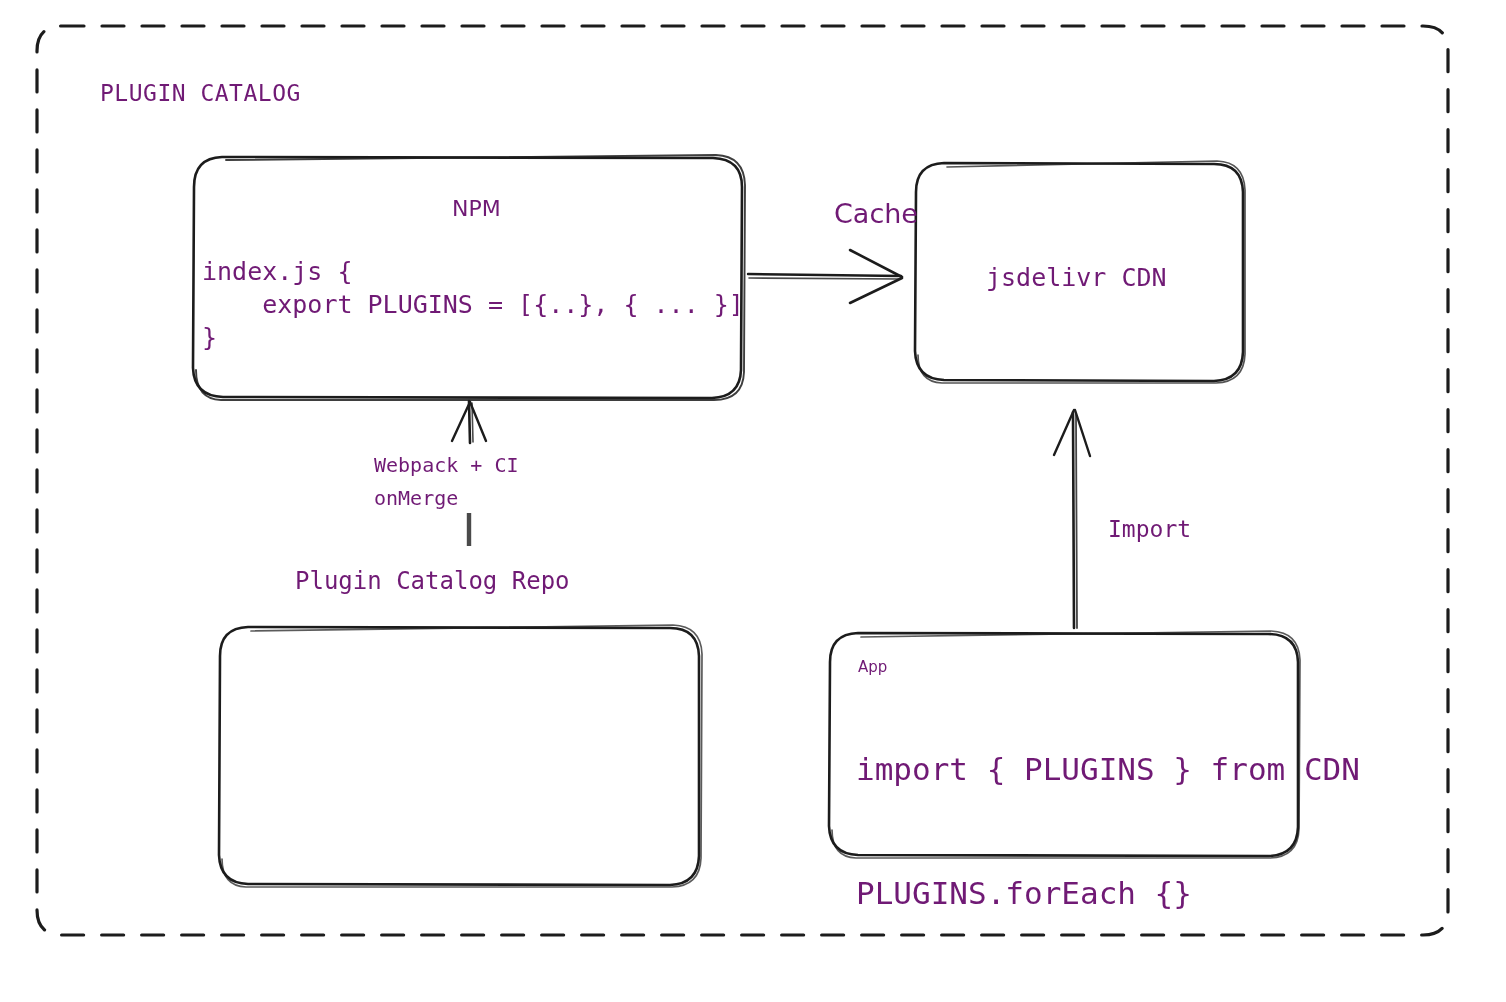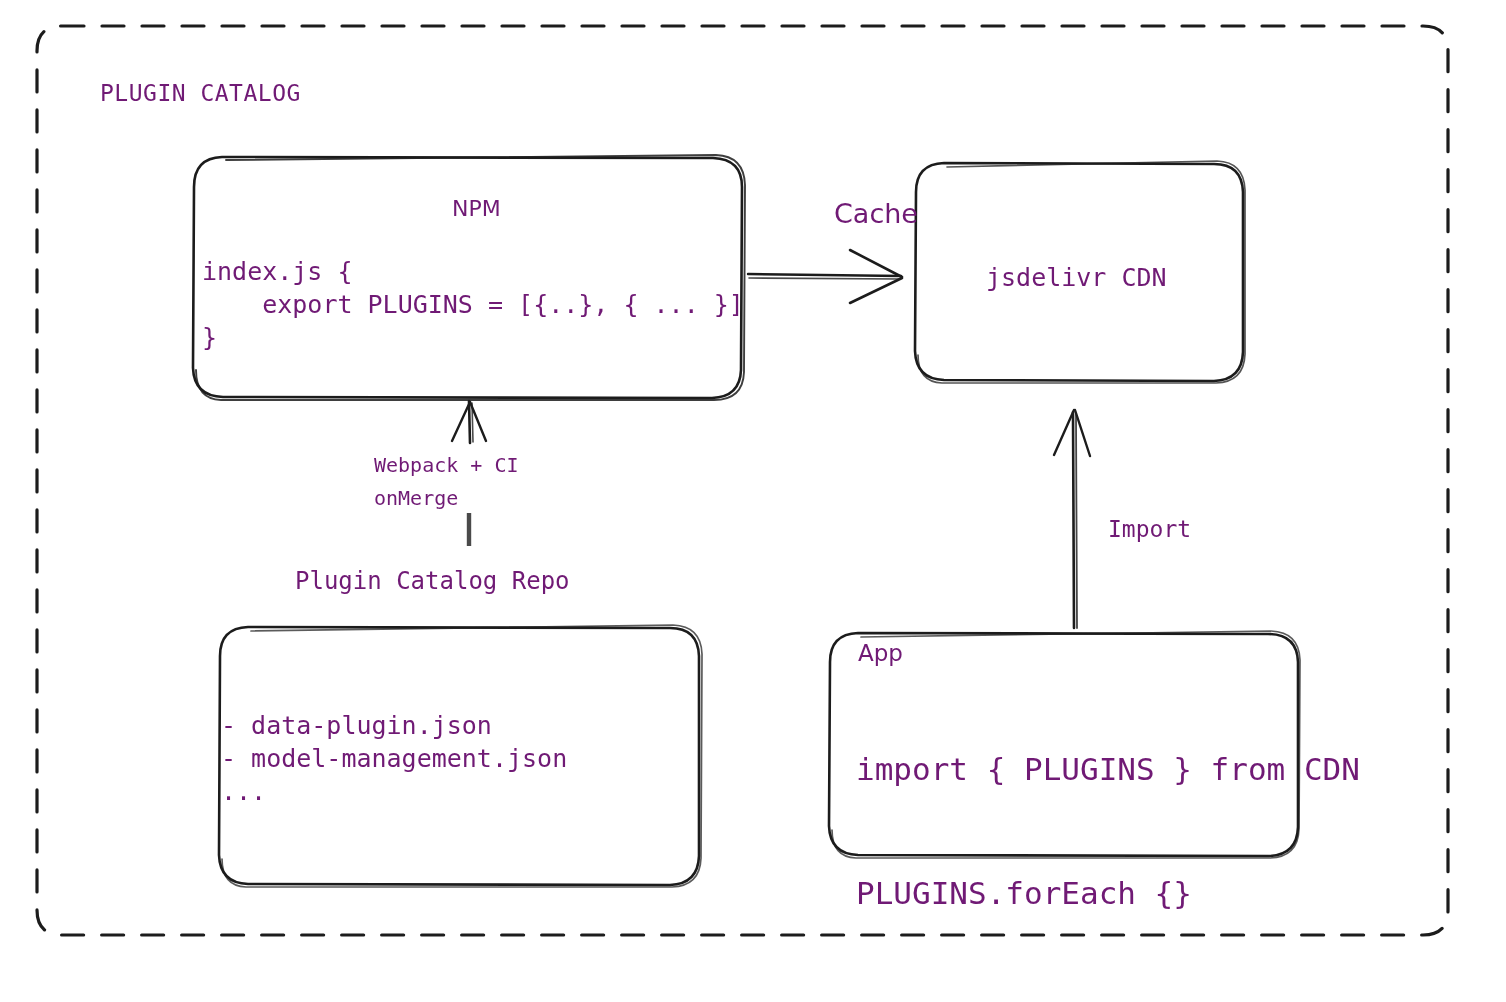--- a/index.html
+++ b/index.html
@@ -94,22 +94,22 @@
   #repo-list {
     left: 221px;
     top: 709px;
     font-size: 25px;
     line-height: 33px;
   }
 
   
   #app-title {
     left: 858px;
-    top: 642px;
-    font-size: 23px;
+    top: 660px;
+    font-size: 15px;
   }
   #app-code {
     left: 856px;
     top: 738px;
     font-size: 31px;
     line-height: 62px;
   }
 </style>
 </head>
 <body>
@@ -177,23 +177,20 @@
 
   <div class="txt sans" id="cache-label">Cache</div>
 
   <div class="txt mono" id="build-label">Webpack + CI
 onMerge</div>
 
   <div class="txt mono" id="import-label">Import</div>
 
   <div class="txt mono" id="repo-title">Plugin Catalog Repo</div>
 
-  <div class="txt mono" id="repo-list">- data-plugin.json
-- model-management.json
-...</div>
 
   <div class="txt sans" id="app-title">App</div>
 
   <div class="txt mono" id="app-code">import { PLUGINS } from CDN
 
 PLUGINS.forEach {}</div>
 
 </div>
 
 </body></html>

